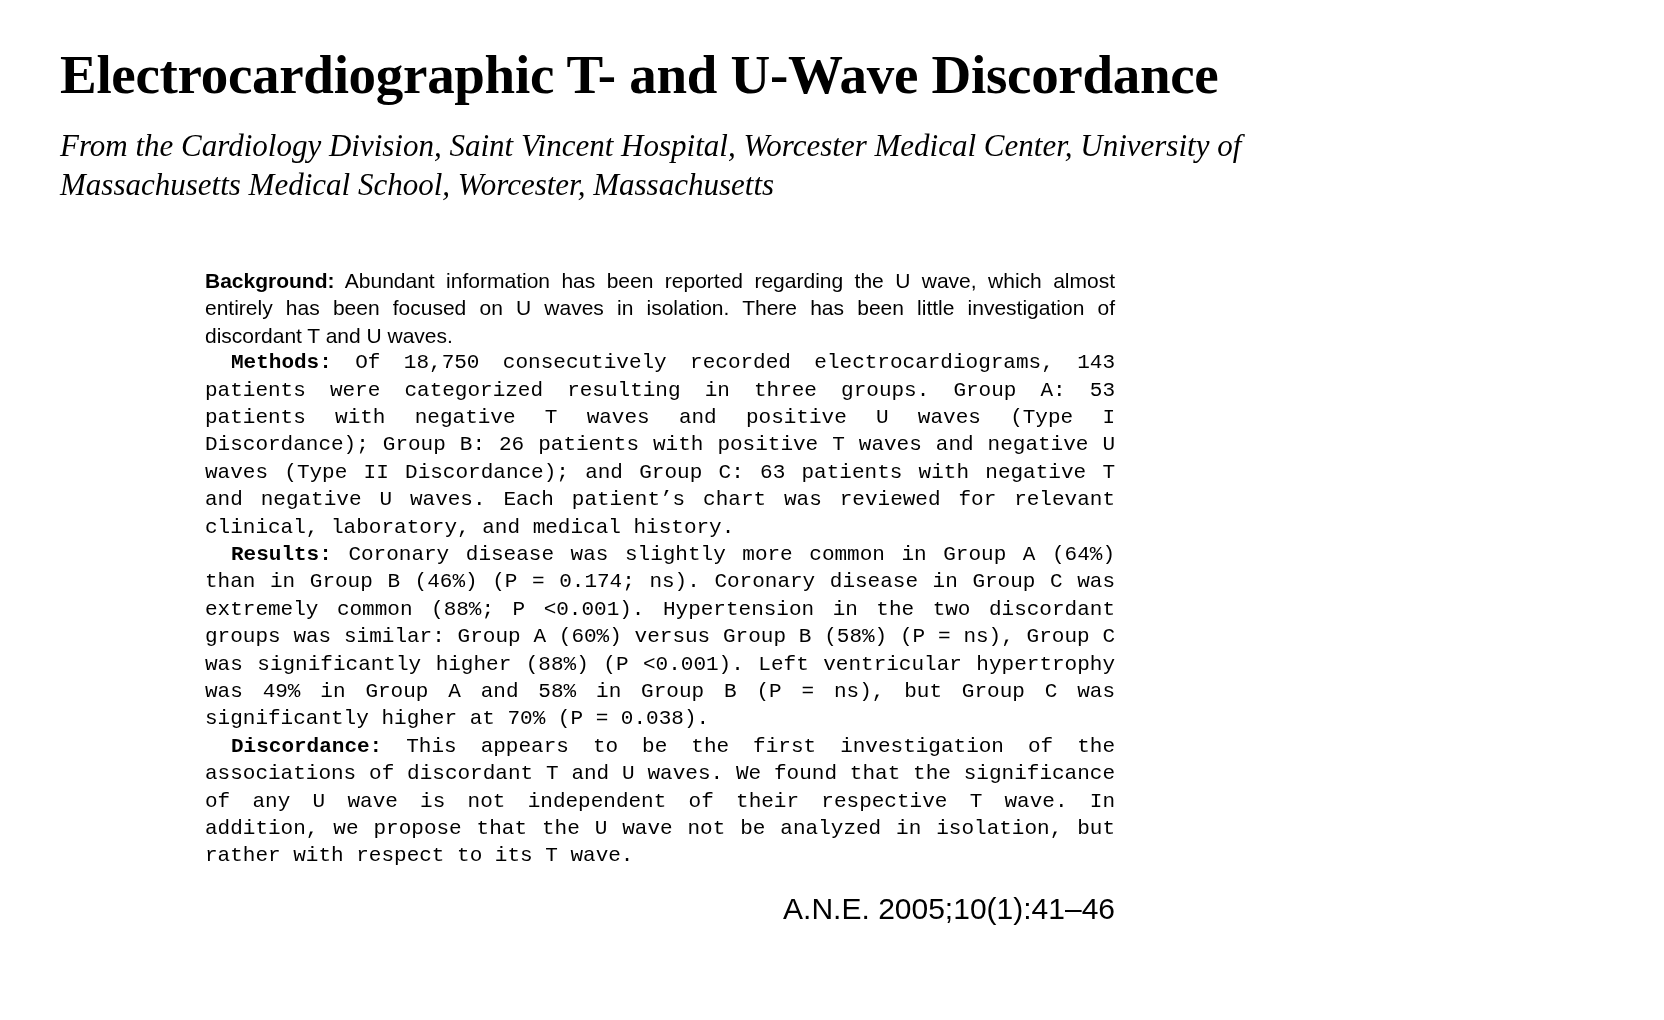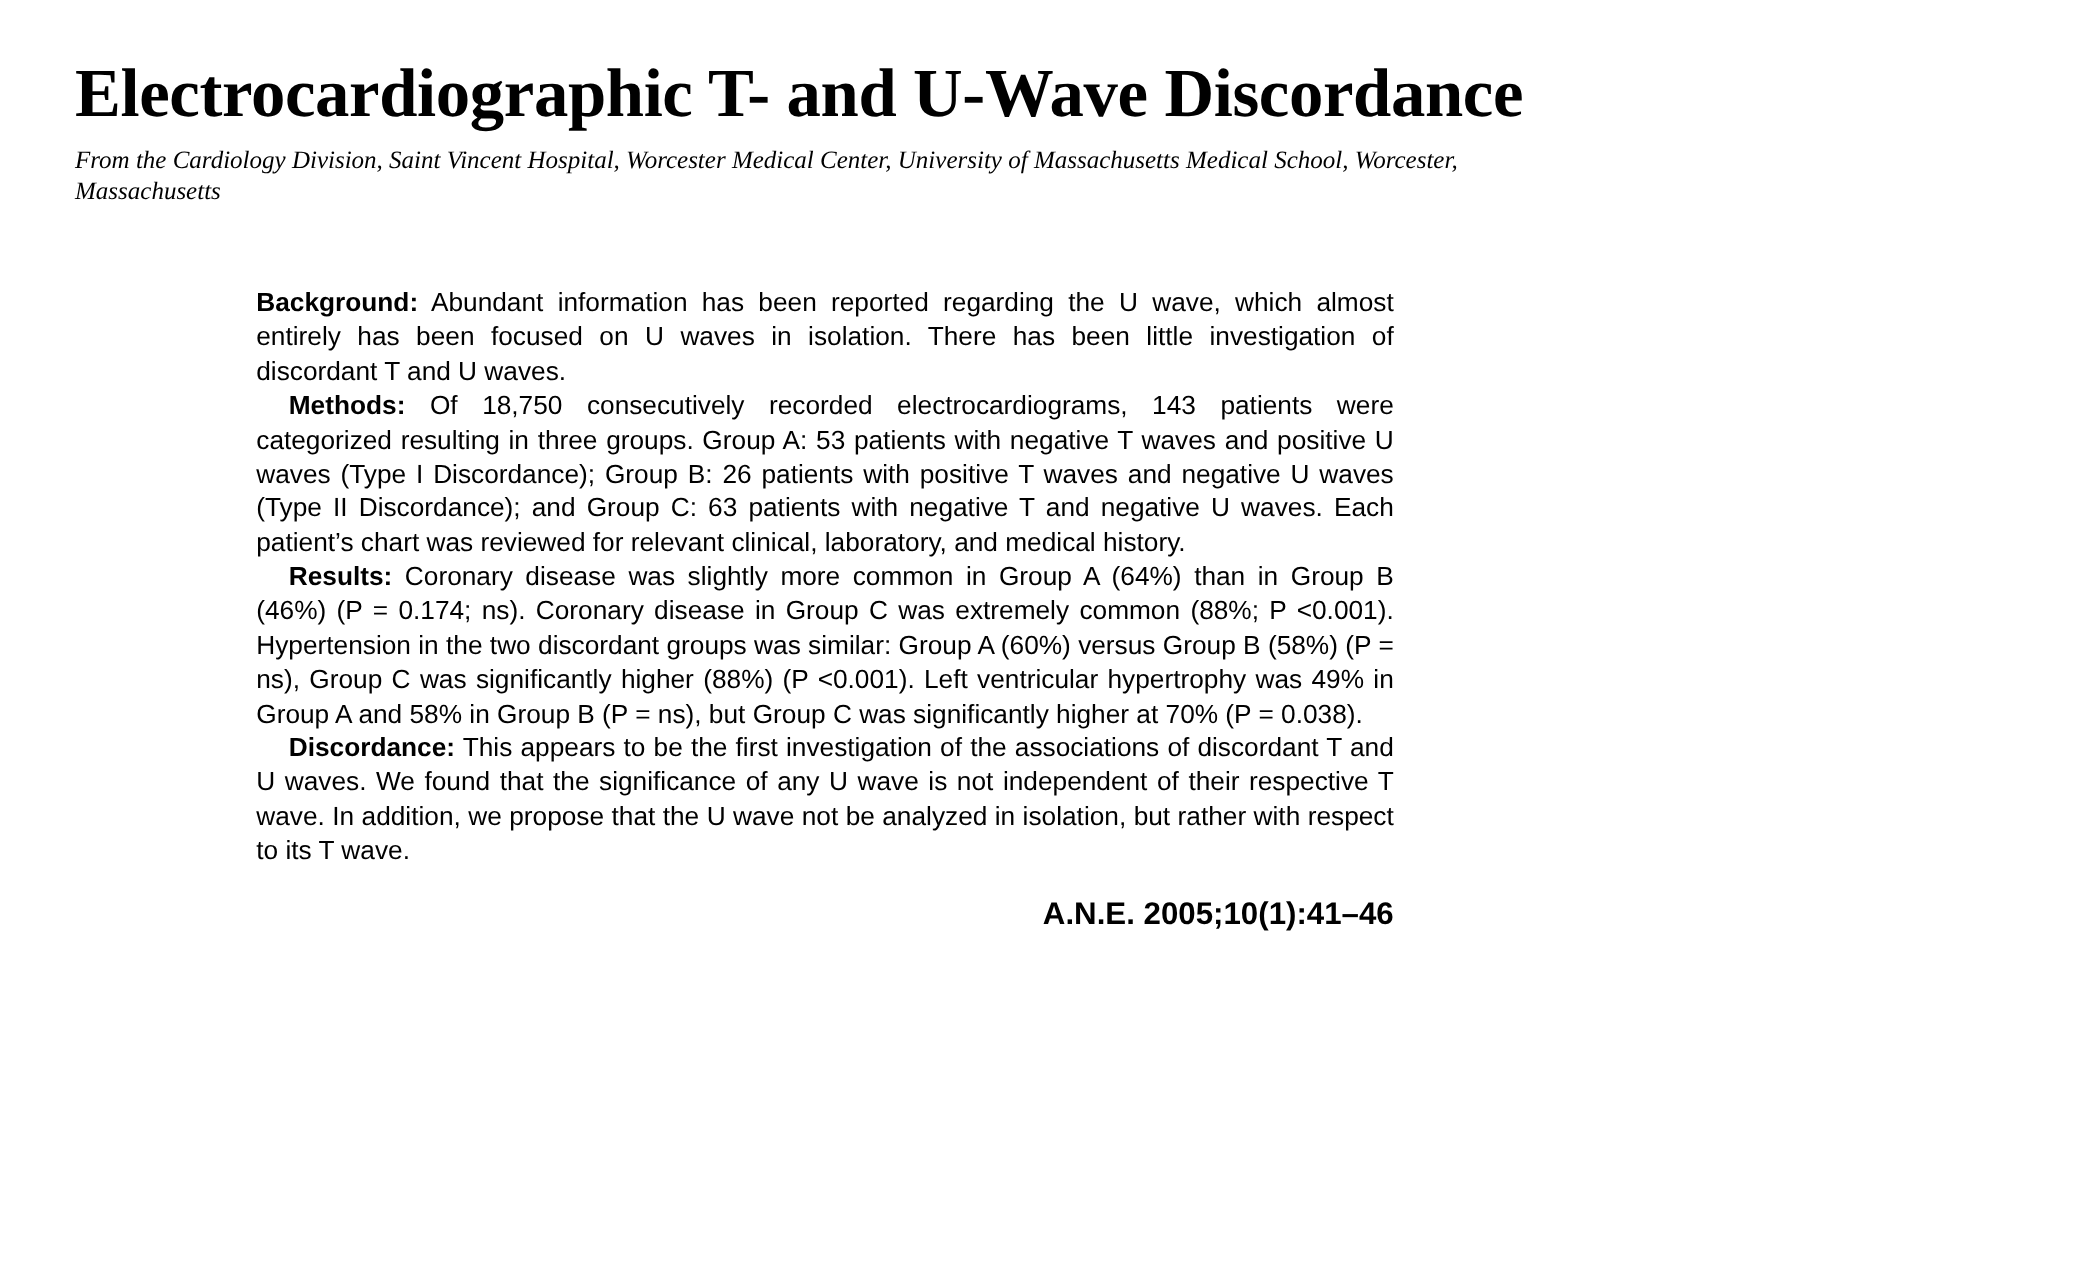--- a/index.html
+++ b/index.html
@@ -33,52 +33,53 @@
   .authors {
     font-family: "Liberation Serif", serif;
     font-size: 38px;
     line-height: 1.1;
     margin-top: 68px;
     white-space: nowrap;
   }
   .affiliation {
     font-family: "Liberation Serif", serif;
     font-style: italic;
-    font-size: 20px;
+    font-size: 31px;
     line-height: 1.28;
-    margin-top: 12px;
+    margin-top: 22px;
     max-width: 1520px;
   }
   .abstract {
     margin-top: 62px;
     margin-left: 145px;
     margin-right: 145px;
     font-family: "Liberation Sans", sans-serif;
     font-size: 21px;
     line-height: 1.305;
     text-align: justify;
     text-justify: inter-word;
   }
   .abstract p {
     margin: 0;
     text-indent: 0;
   }
   .abstract p + p {
     text-indent: 26px;
+    font-family: Liberation Mono, monospace;
   }
   .lead {
     font-weight: bold;
   }
   .citation {
     margin-top: 22px;
     margin-right: 145px;
     text-align: right;
     font-family: "Liberation Sans", sans-serif;
-    font-weight: bold;
-    font-size: 25px;
+    font-weight: normal;
+    font-size: 30px;
   }
 </style>
 </head>
 <body>
 
 <div class="page">
 
   <h1 class="title">Electrocardiographic T- and U-Wave Discordance</h1>
 
 

